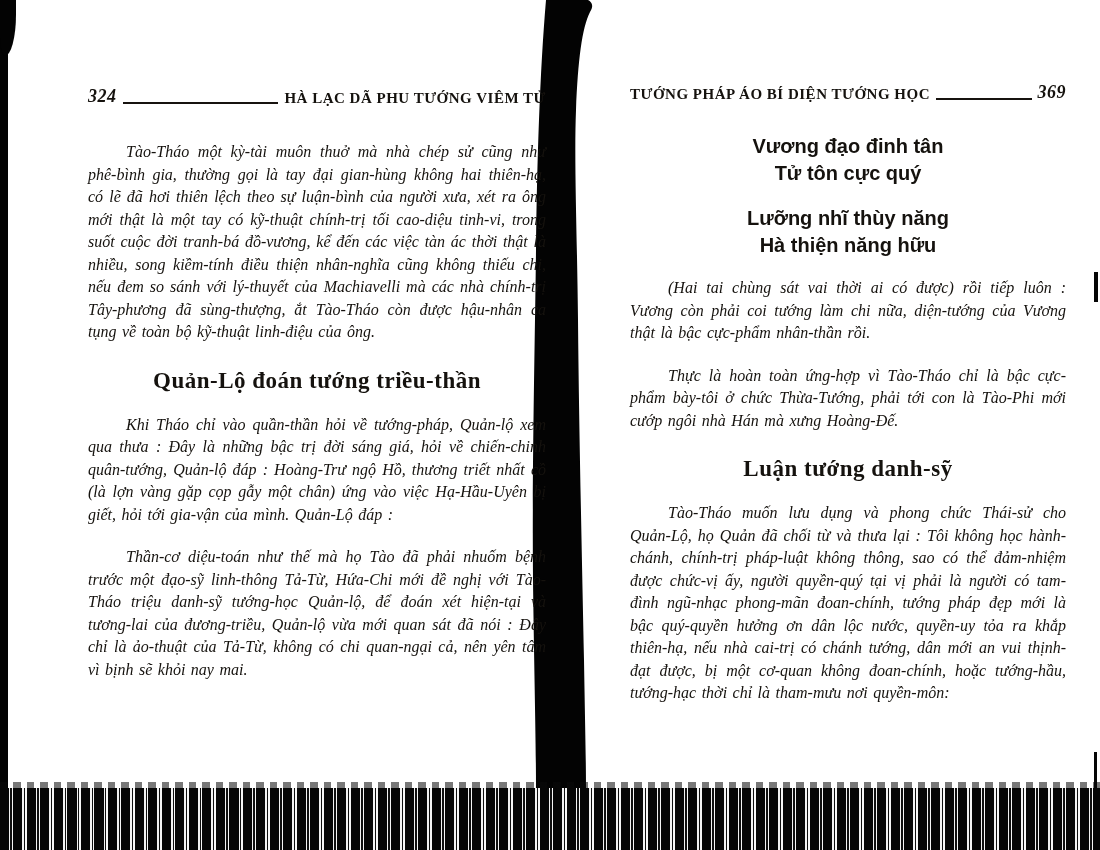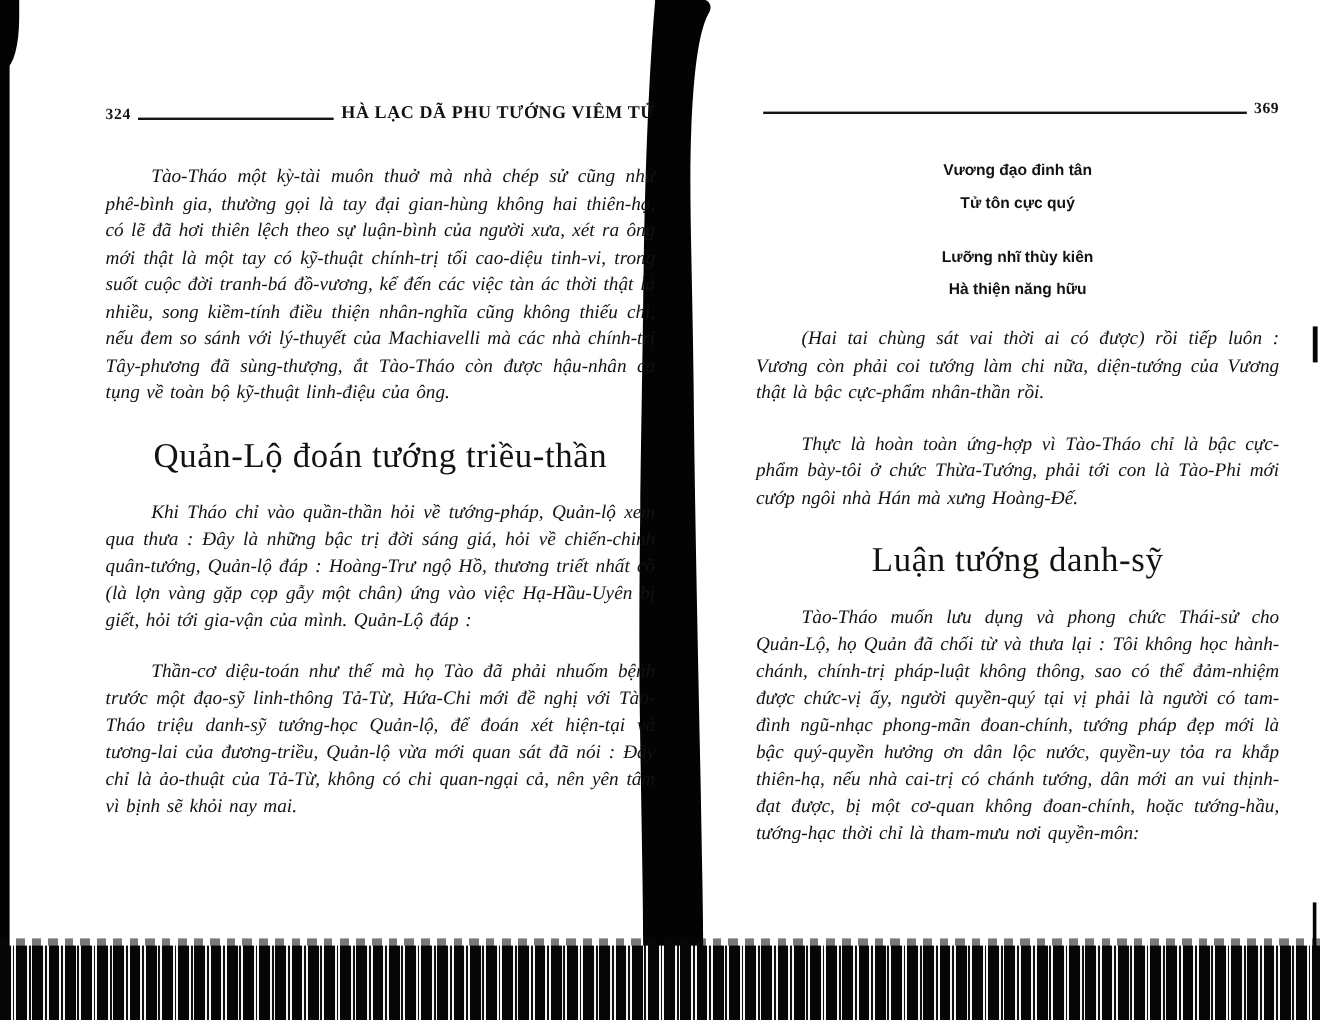--- a/index.html
+++ b/index.html
@@ -45,41 +45,41 @@
 
   .runhead {
     display: flex; align-items: flex-end;
     font-weight: bold; font-size: 15px; letter-spacing: .5px;
     white-space: nowrap;
   }
   .runhead .rule {
     flex: 1 1 auto; border-bottom: 2px solid #17130f;
     margin: 0 6px 3px 6px; min-width: 30px;
   }
-  .runhead .pgnum { font-size: 13px; }
+  .runhead .pgnum { font-size: 18px; font-style: italic; }
 
   .bodytext { margin-top: 34px; }
   .page-right .bodytext { margin-top: 26px; }
 
   p.para {
     font-size: 16px; line-height: 22.5px;
     text-align: justify; text-indent: 38px;
     margin: 0 0 20px 0;
     word-spacing: 1.5px;
     font-style: italic;
   }
   h2.sechead {
-    font-size: 29px; font-weight: normal; text-align: center;
+    font-size: 23px; font-weight: bold; text-align: center;
     margin: 24px 0 20px 0; letter-spacing: .5px;
     font-family: "Liberation Serif", serif;
   }
   .verse {
     text-align: center;
     font-family: "Liberation Sans", sans-serif;
-    font-weight: bold; font-size: 13px; line-height: 27px;
+    font-weight: bold; font-size: 20px; line-height: 27px;
     margin: 0 0 18px 0;
   }
   .page-right .verse1 { margin-top: 30px; }
 </style>
 </head>
 <body>
 
 <div class="left-edge"></div>
 <div class="left-edge-top"></div>
 
@@ -111,30 +111,31 @@
   <div class="bodytext">
     <p class="para">Tào-Tháo một kỳ-tài muôn thuở mà nhà chép sử cũng như phê-bình gia, thường gọi là tay đại gian-hùng không hai thiên-hạ, có lẽ đã hơi thiên lệch theo sự luận-bình của người xưa, xét ra ông mới thật là một tay có kỹ-thuật chính-trị tối cao-diệu tinh-vi, trong suốt cuộc đời tranh-bá đồ-vương, kể đến các việc tàn ác thời thật là nhiều, song kiềm-tính điều thiện nhân-nghĩa cũng không thiếu chi, nếu đem so sánh với lý-thuyết của Machiavelli mà các nhà chính-trị Tây-phương đã sùng-thượng, ắt Tào-Tháo còn được hậu-nhân ca tụng về toàn bộ kỹ-thuật linh-điệu của ông.</p>
     <h2 class="sechead">Quản-Lộ đoán tướng triều-thần</h2>
     <p class="para">Khi Tháo chỉ vào quần-thần hỏi về tướng-pháp, Quản-lộ xem qua thưa : Đây là những bậc trị đời sáng giá, hỏi về chiến-chinh quân-tướng, Quản-lộ đáp : Hoàng-Trư ngộ Hồ, thương triết nhất cồ (là lợn vàng gặp cọp gẫy một chân) ứng vào việc Hạ-Hầu-Uyên bị giết, hỏi tới gia-vận của mình. Quản-Lộ đáp :</p>
     <p class="para">Thần-cơ diệu-toán như thế mà họ Tào đã phải nhuốm bệnh trước một đạo-sỹ linh-thông Tả-Từ, Hứa-Chi mới đề nghị với Tào-Tháo triệu danh-sỹ tướng-học Quản-lộ, để đoán xét hiện-tại và tương-lai của đương-triều, Quản-lộ vừa mới quan sát đã nói : Đây chỉ là ảo-thuật của Tả-Từ, không có chi quan-ngại cả, nên yên tâm vì bịnh sẽ khỏi nay mai.</p>
   </div>
 </div>
 
 <div class="page page-right">
   <div class="runhead">
+    <span class="title">TƯỚNG PHÁP ÁO BÍ DIỆN TƯỚNG HỌC</span>
     <span class="rule"></span>
     <span class="pgnum">369</span>
   </div>
   <div class="bodytext">
     <div class="verse verse1">
       <div>Vương đạo đinh tân</div>
       <div>Tử tôn cực quý</div>
     </div>
     <div class="verse">
-      <div>Lưỡng nhĩ thùy kiên</div>
+      <div>Lưỡng nhĩ thùy năng</div>
       <div>Hà thiện năng hữu</div>
     </div>
     <p class="para">(Hai tai chùng sát vai thời ai có được) rồi tiếp luôn : Vương còn phải coi tướng làm chi nữa, diện-tướng của Vương thật là bậc cực-phẩm nhân-thần rồi.</p>
     <p class="para">Thực là hoàn toàn ứng-hợp vì Tào-Tháo chỉ là bậc cực-phẩm bày-tôi ở chức Thừa-Tướng, phải tới con là Tào-Phi mới cướp ngôi nhà Hán mà xưng Hoàng-Đế.</p>
     <h2 class="sechead">Luận tướng danh-sỹ</h2>
     <p class="para">Tào-Tháo muốn lưu dụng và phong chức Thái-sử cho Quản-Lộ, họ Quản đã chối từ và thưa lại : Tôi không học hành-chánh, chính-trị pháp-luật không thông, sao có thể đảm-nhiệm được chức-vị ấy, người quyền-quý tại vị phải là người có tam-đình ngũ-nhạc phong-mãn đoan-chính, tướng pháp đẹp mới là bậc quý-quyền hưởng ơn dân lộc nước, quyền-uy tỏa ra khắp thiên-hạ, nếu nhà cai-trị có chánh tướng, dân mới an vui thịnh-đạt được, bị một cơ-quan không đoan-chính, hoặc tướng-hầu, tướng-hạc thời chỉ là tham-mưu nơi quyền-môn:</p>
   </div>
 </div>
 
 </body></html>

